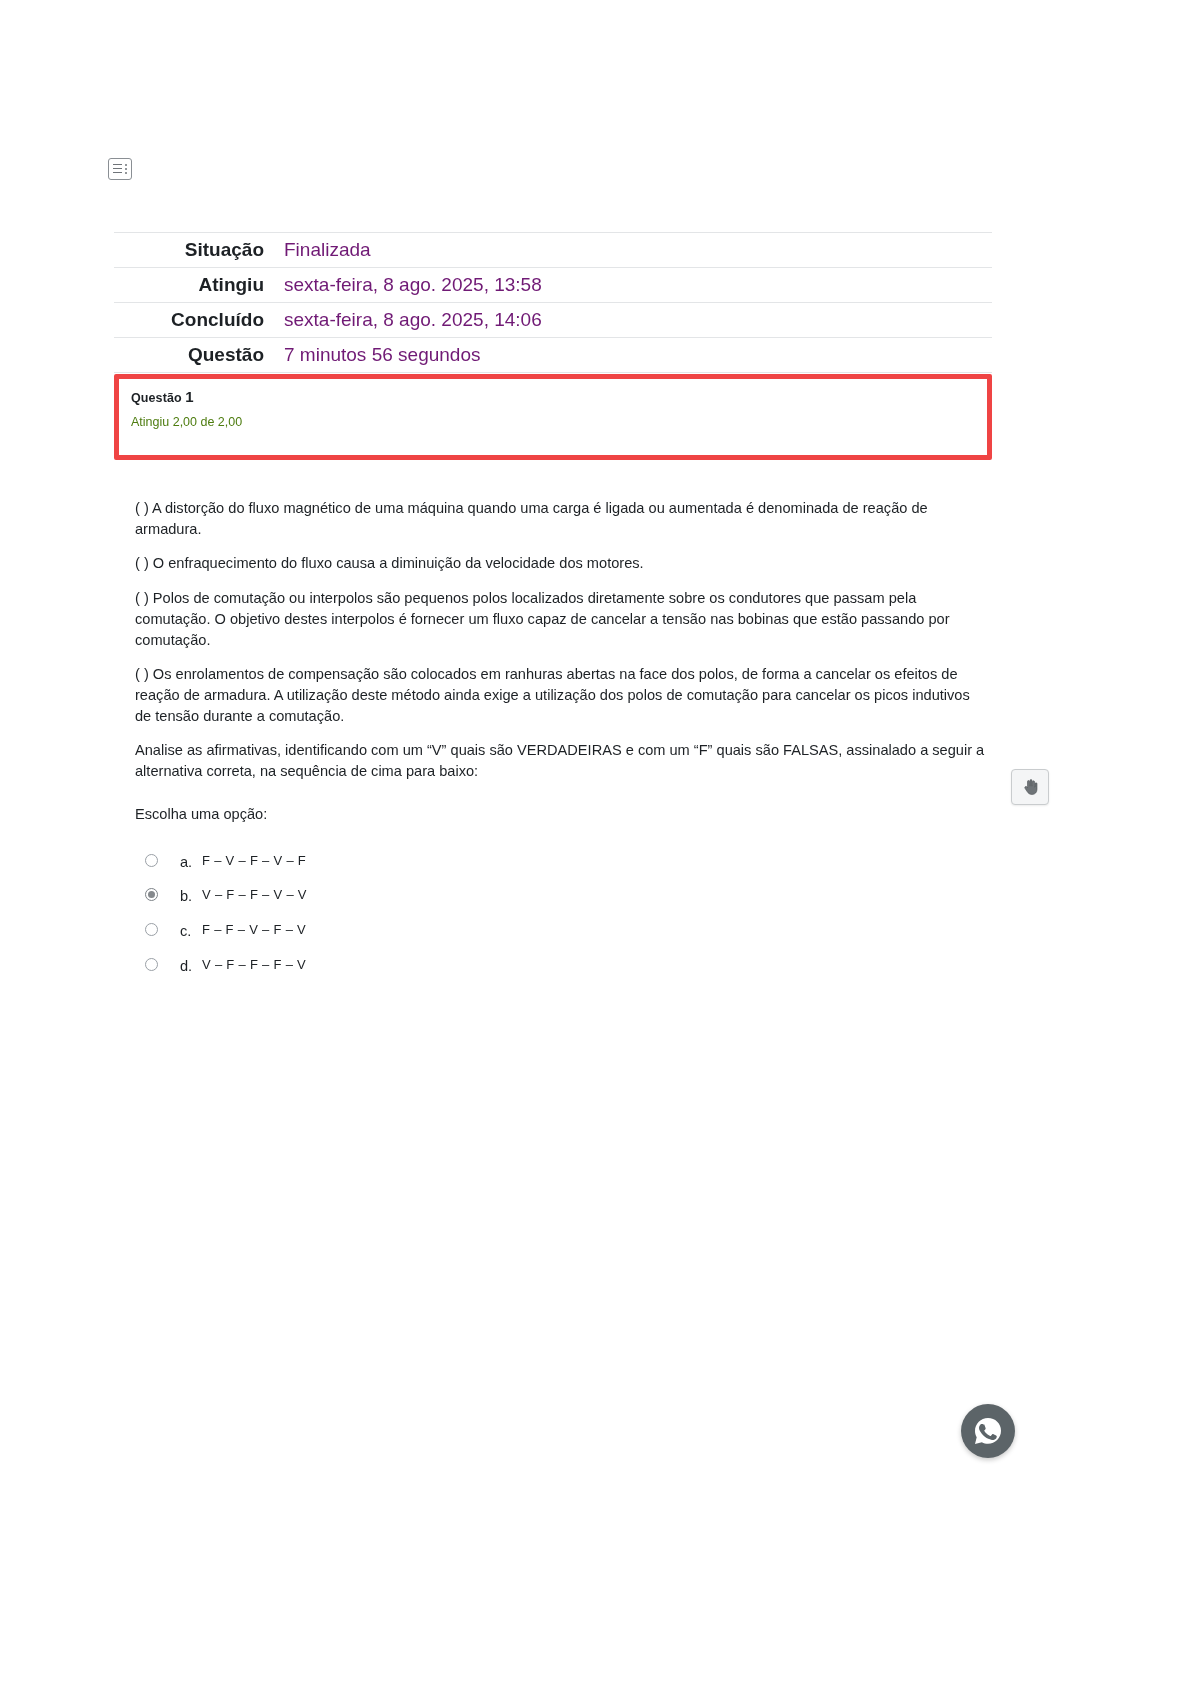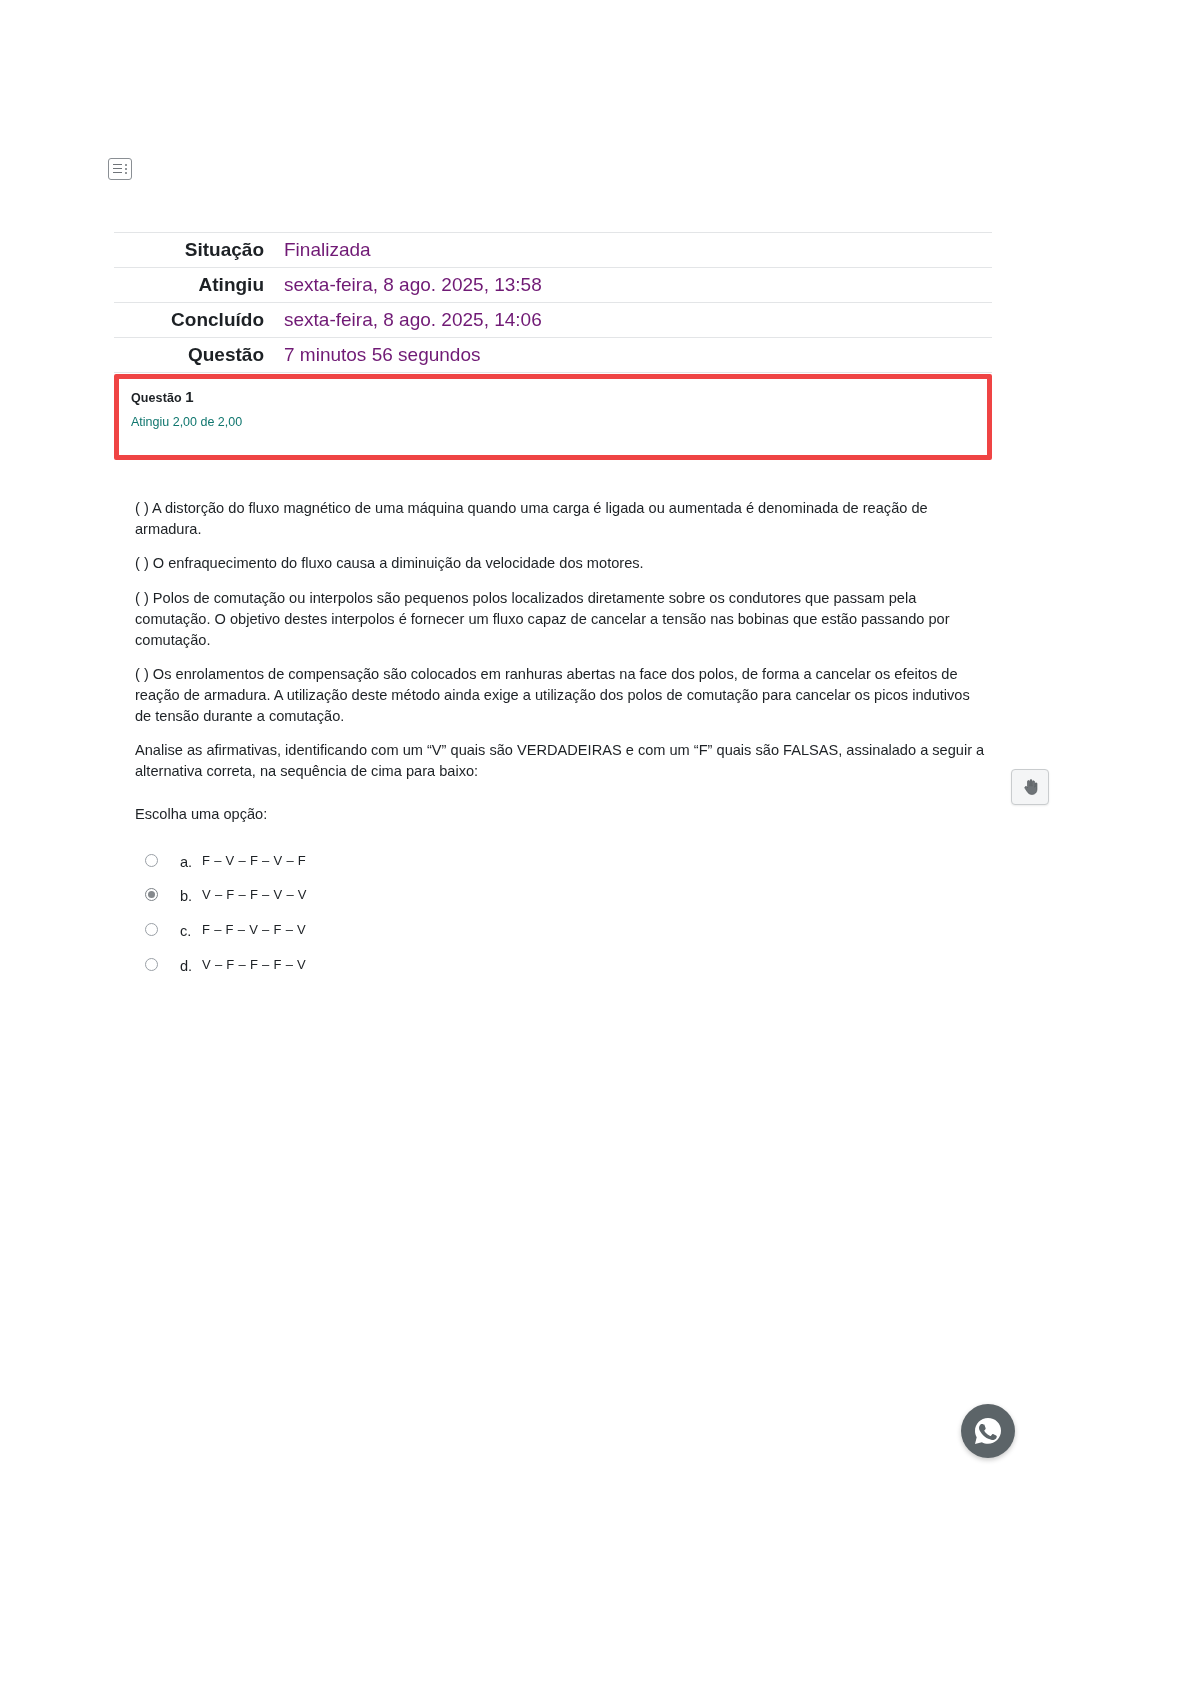--- a/index.html
+++ b/index.html
@@ -114,21 +114,21 @@
     font-size: 15px;
     font-weight: bold;
   }
   .qbox .qstate {
     font-size: 12.5px;
     color: #4d5256;
     margin-top: 10px;
   }
   .qbox .qmark {
     font-size: 12.5px;
-    color: #0f766e;
+    color: #4d7c0f;
     margin-top: 10px;
   }
 
   
   .qbody {
     position: absolute;
     left: 135px;
     top: 498px;
     width: 850px;
     font-size: 14.6px;

